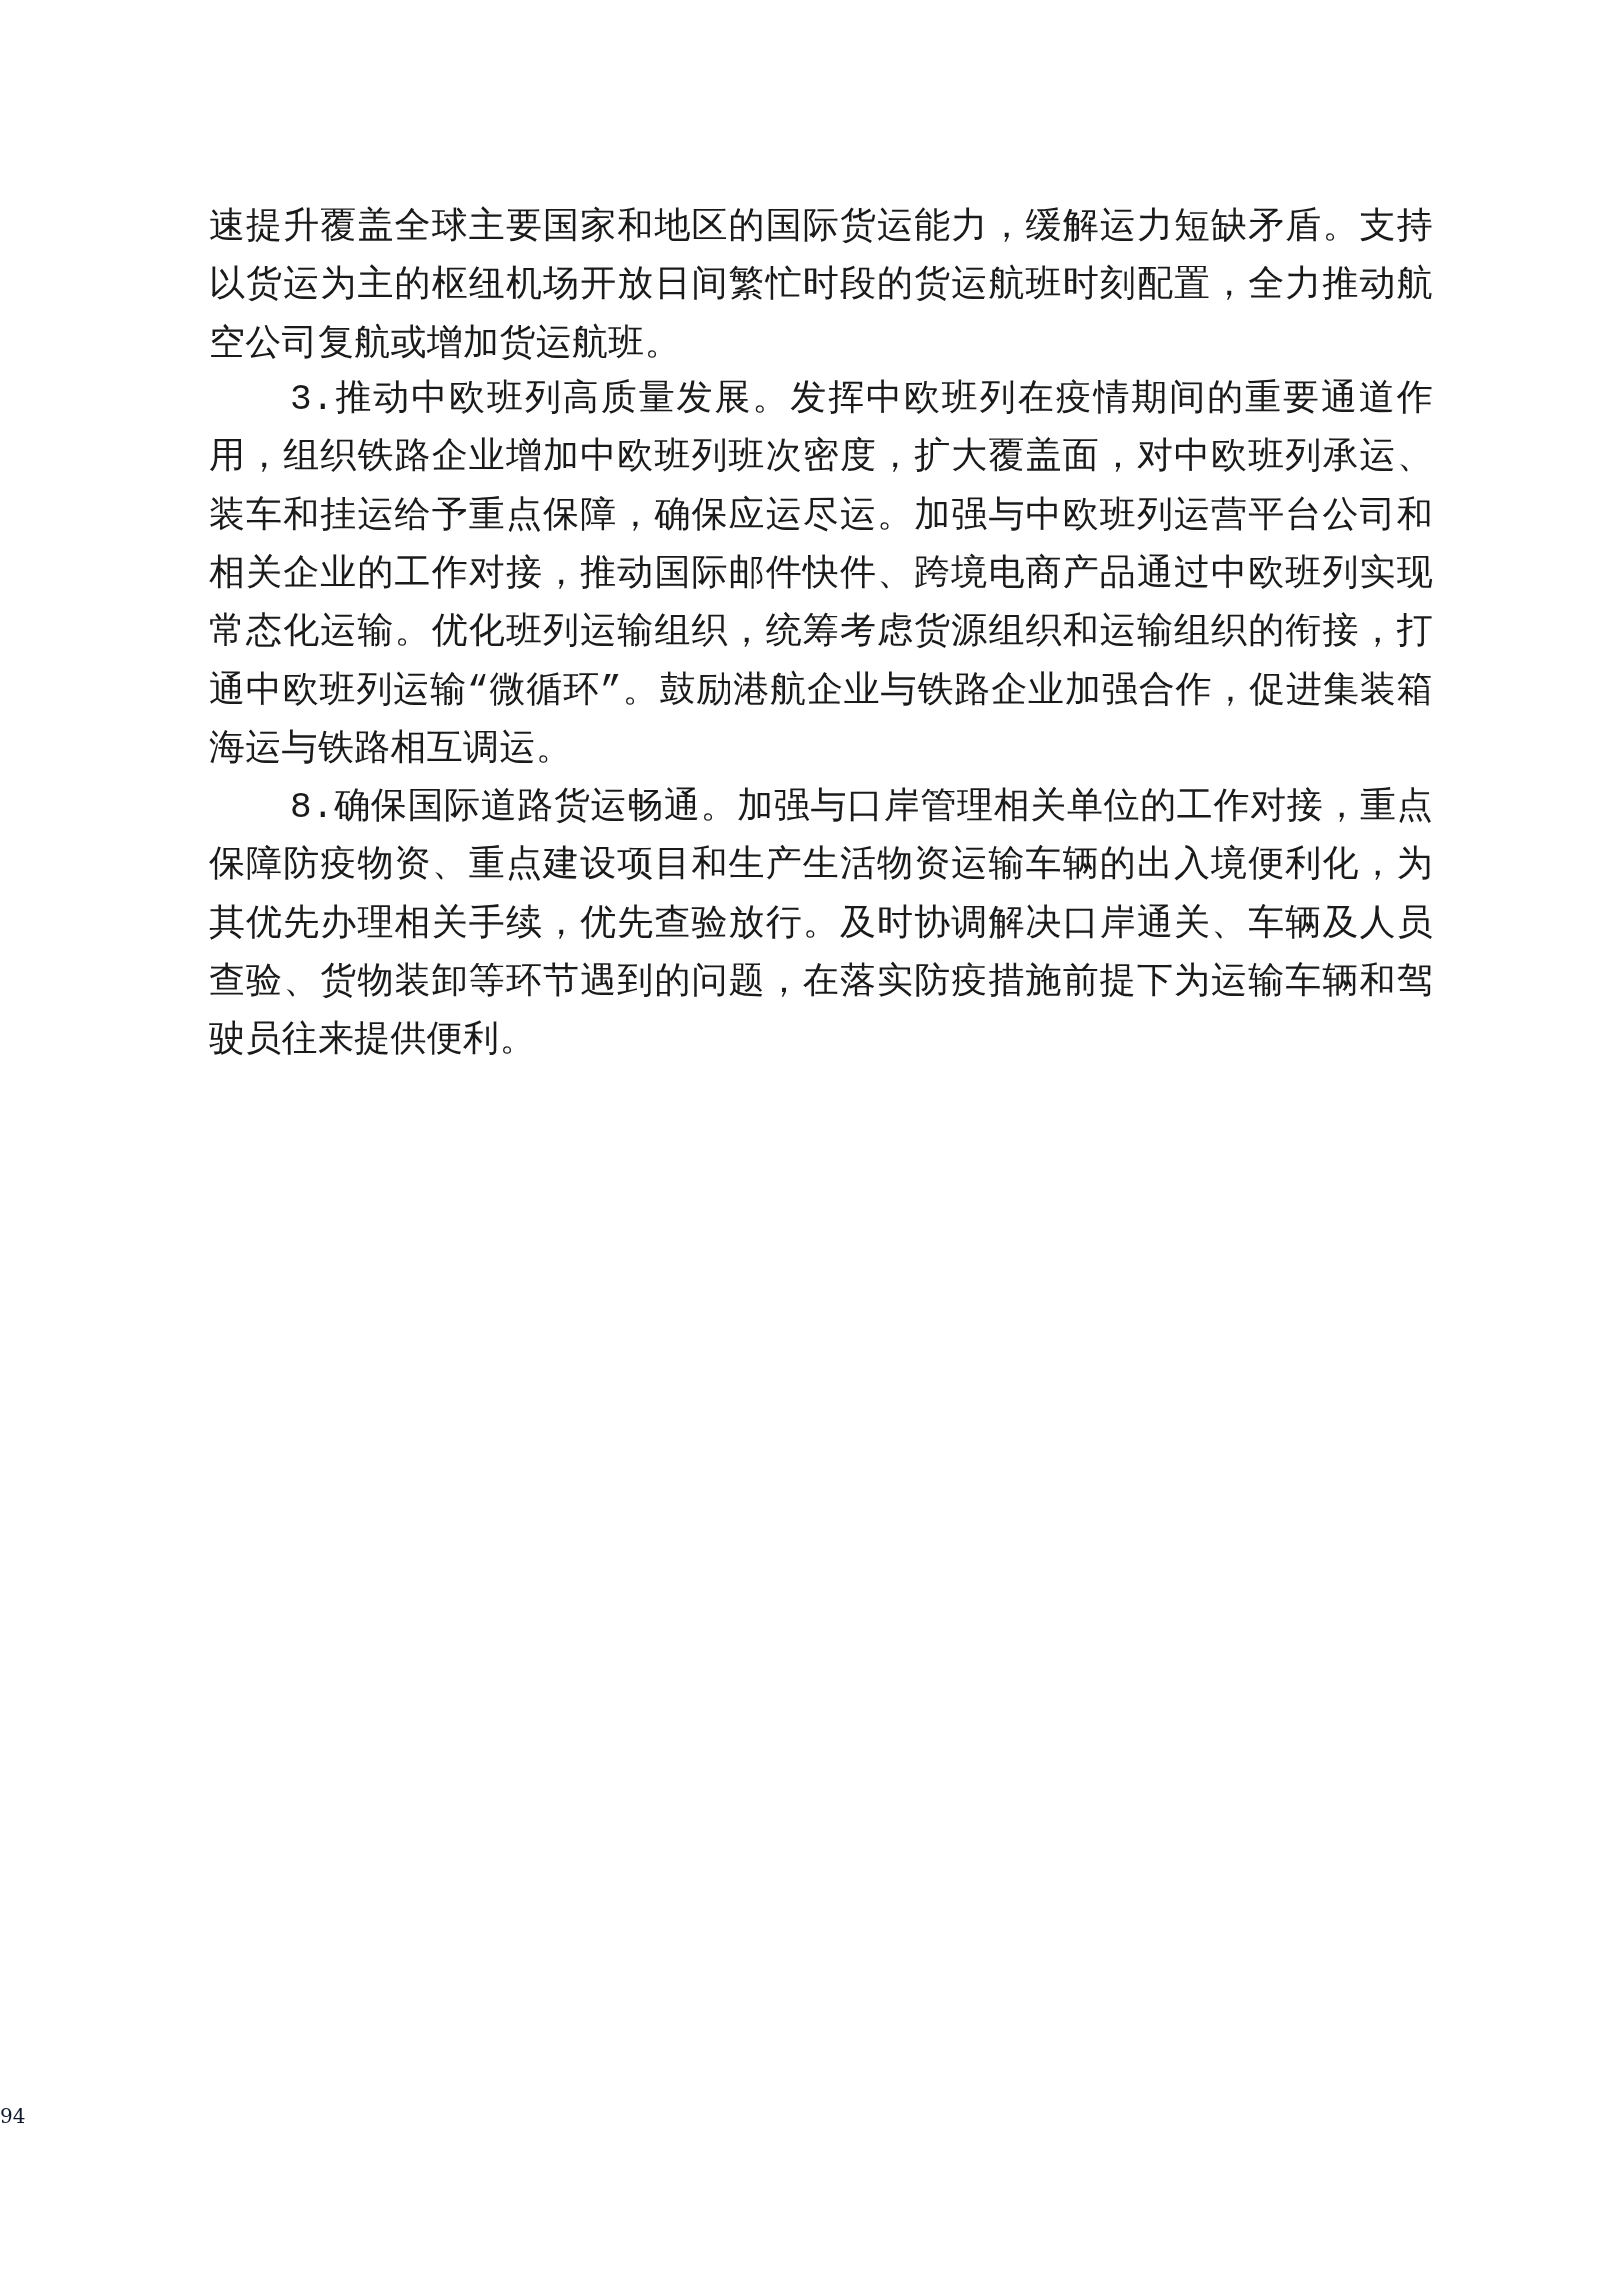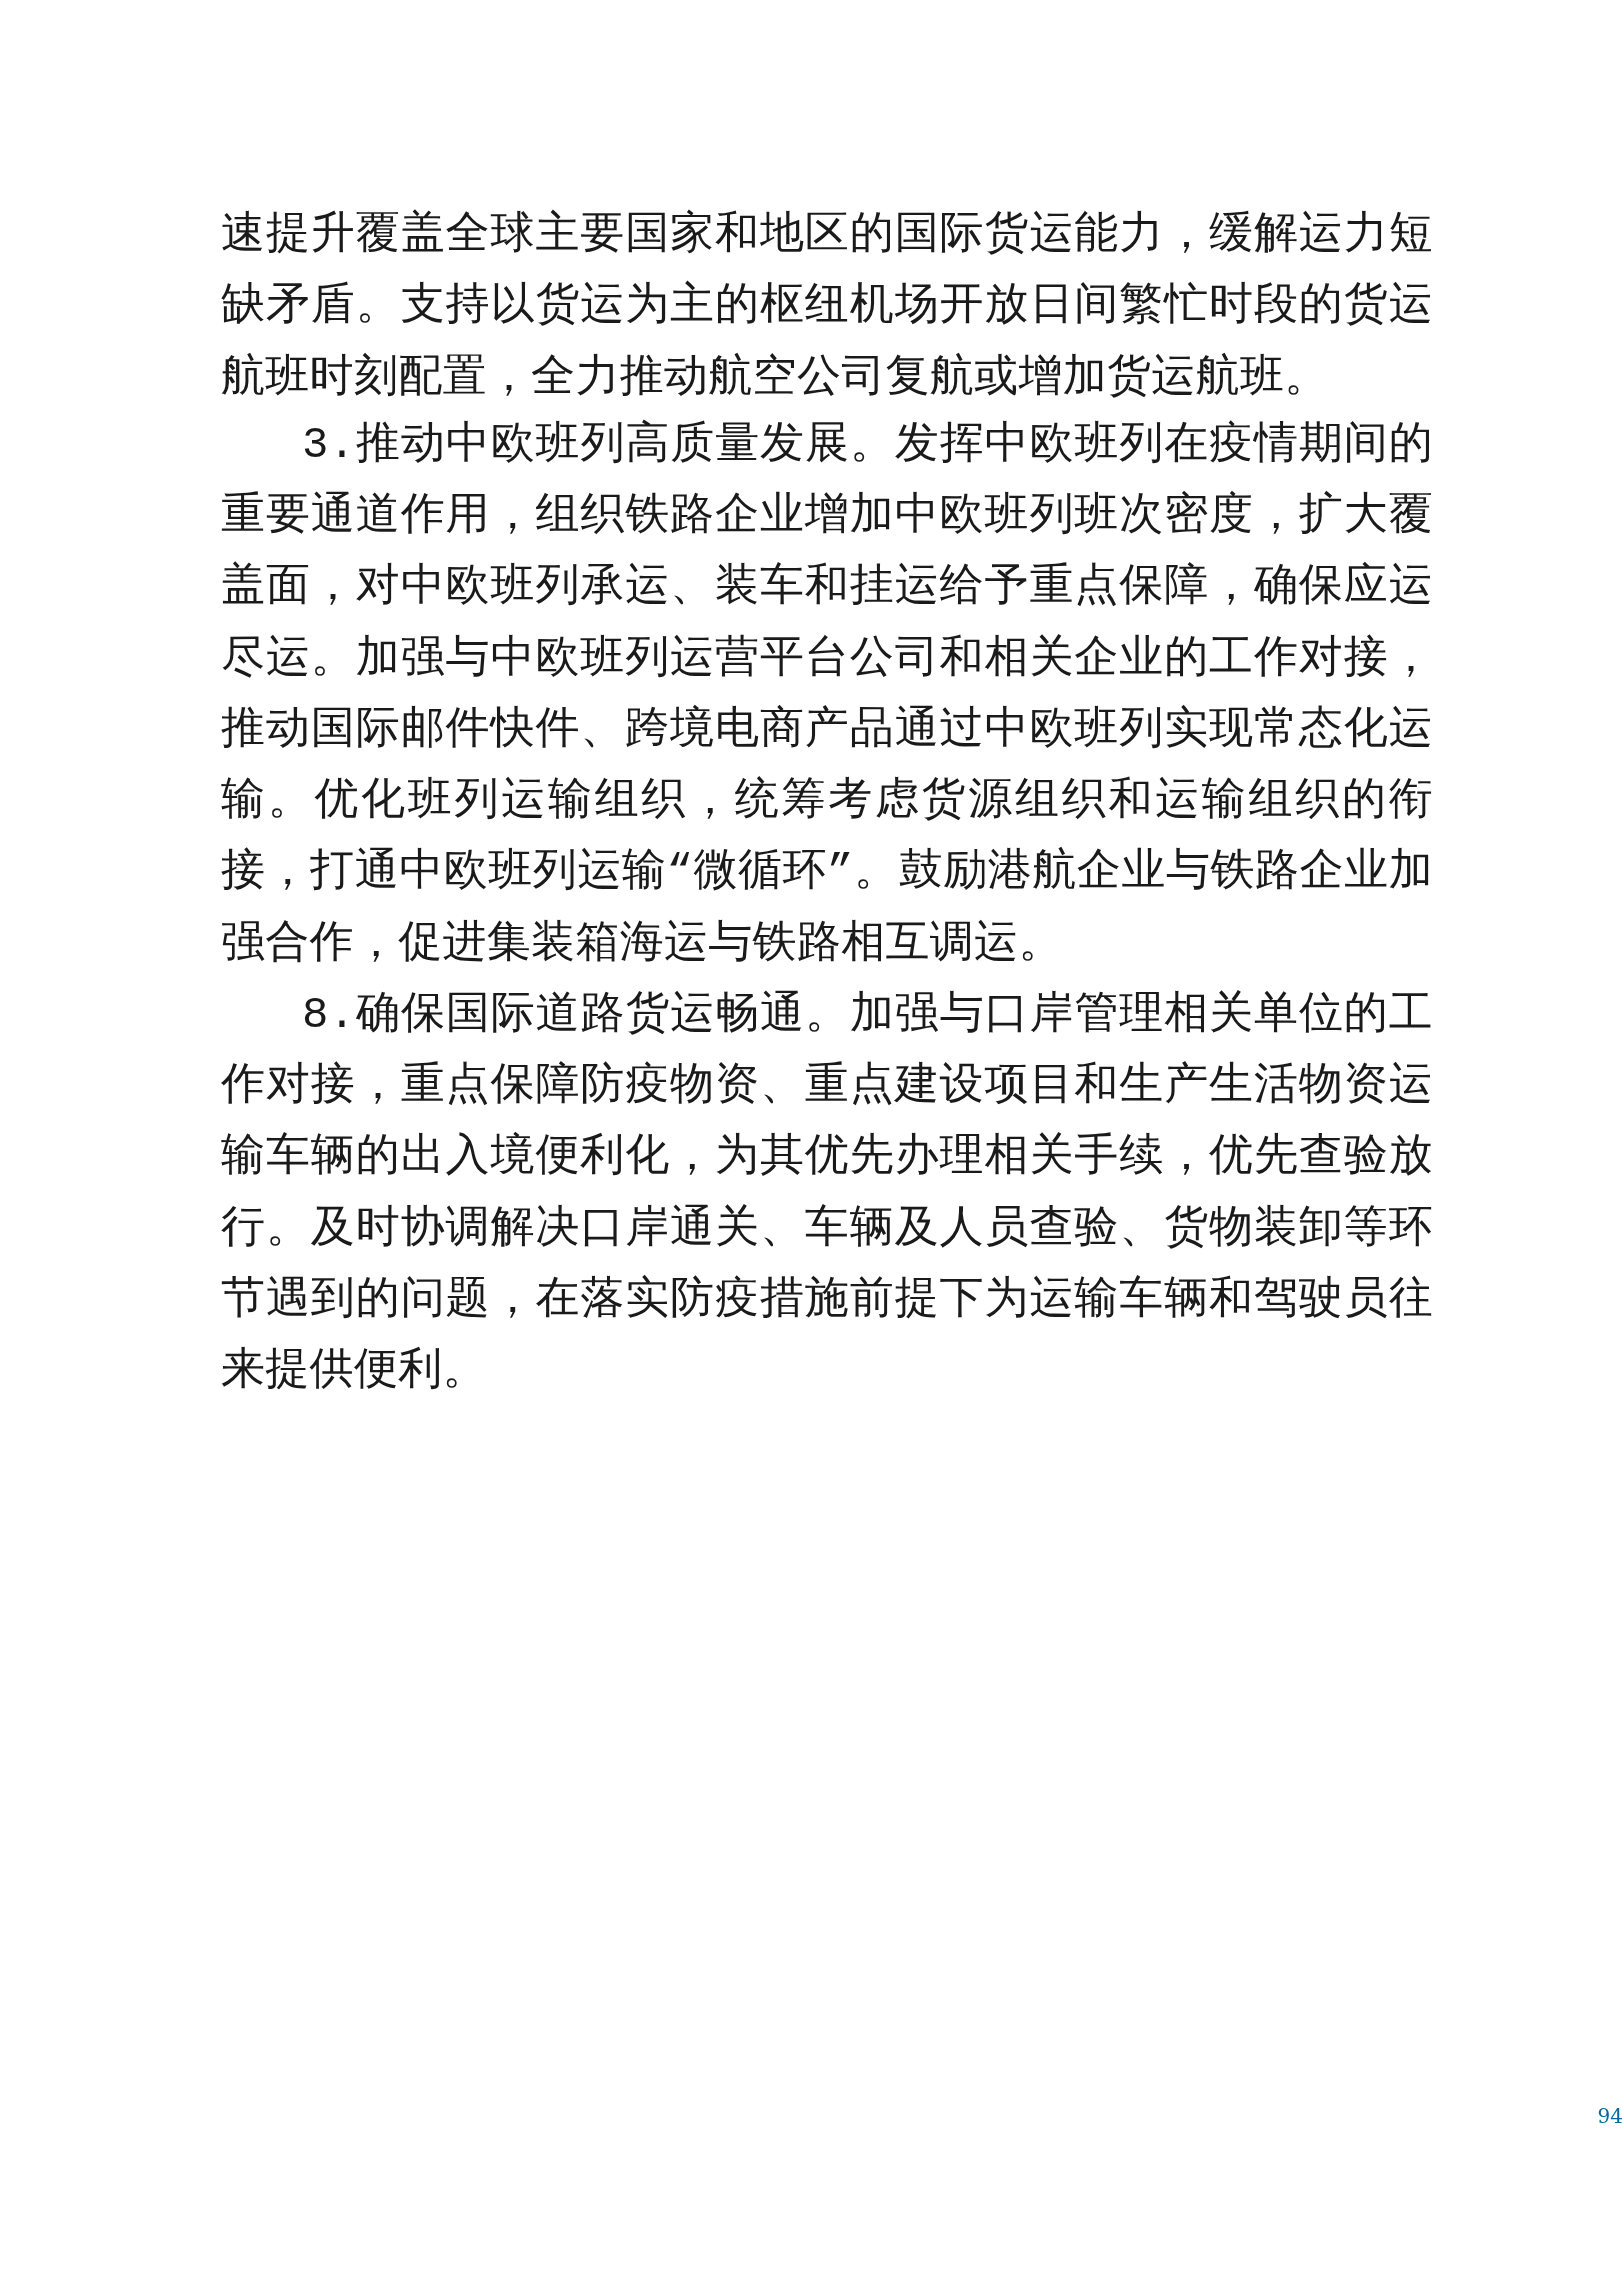--- a/index.html
+++ b/index.html
@@ -17,44 +17,43 @@
   }
   .page {
     position: absolute;
     top: 0; left: 0;
     width: 1623px;
     height: 2295px;
     box-sizing: border-box;
     padding: 196px 190px 0 209px;
   }
   .body-text {
-    font-size: 44px;
+    font-size: 36px;
     line-height: 1.62;
     text-align: justify;
     text-justify: inter-ideograph;
     letter-spacing: 0.3px;
-    margin-left: 12px;
   }
   .para {
     margin: 0 0 0 0;
     text-indent: 0;
   }
   .para.indent {
     text-indent: 81px;
     font-family: Liberation Mono, monospace;
   }
   .page-number {
     position: absolute;
     left: 0;
     right: 0;
     top: 2104px;
-    text-align: right;
+    text-align: left;
     font-size: 20px;
     font-family: "DejaVu Serif", "Liberation Serif", serif;
-    color: #0369a1;
+    color: #0f172a;
   }
 </style>
 </head>
 <body>
 
 <div class="page">
   <div class="body-text">
     <p class="para">速提升覆盖全球主要国家和地区的国际货运能力，缓解运力短缺矛盾。支持以货运为主的枢纽机场开放日间繁忙时段的货运航班时刻配置，全力推动航空公司复航或增加货运航班。</p>
     <p class="para indent">3.推动中欧班列高质量发展。发挥中欧班列在疫情期间的重要通道作用，组织铁路企业增加中欧班列班次密度，扩大覆盖面，对中欧班列承运、装车和挂运给予重点保障，确保应运尽运。加强与中欧班列运营平台公司和相关企业的工作对接，推动国际邮件快件、跨境电商产品通过中欧班列实现常态化运输。优化班列运输组织，统筹考虑货源组织和运输组织的衔接，打通中欧班列运输“微循环”。鼓励港航企业与铁路企业加强合作，促进集装箱海运与铁路相互调运。</p>
     <p class="para indent">8.确保国际道路货运畅通。加强与口岸管理相关单位的工作对接，重点保障防疫物资、重点建设项目和生产生活物资运输车辆的出入境便利化，为其优先办理相关手续，优先查验放行。及时协调解决口岸通关、车辆及人员查验、货物装卸等环节遇到的问题，在落实防疫措施前提下为运输车辆和驾驶员往来提供便利。</p>

